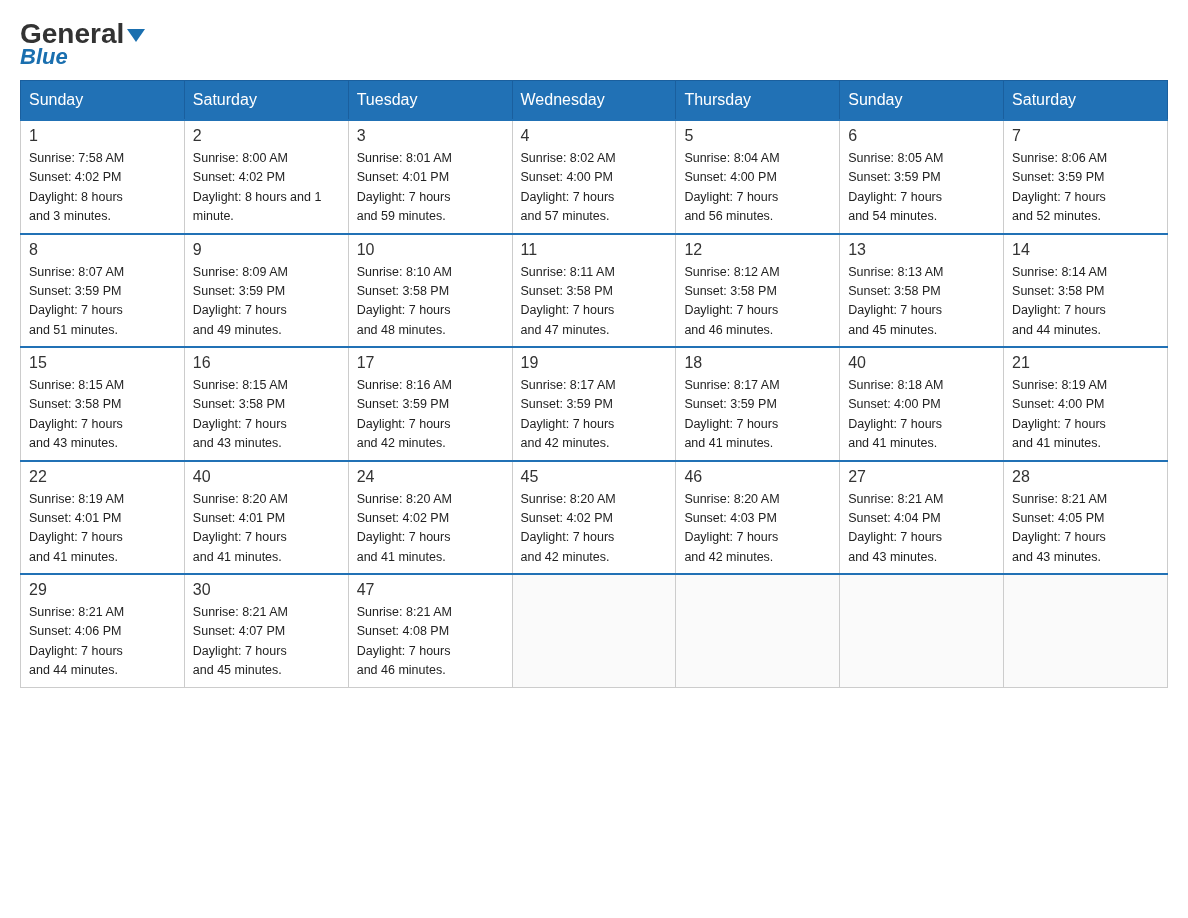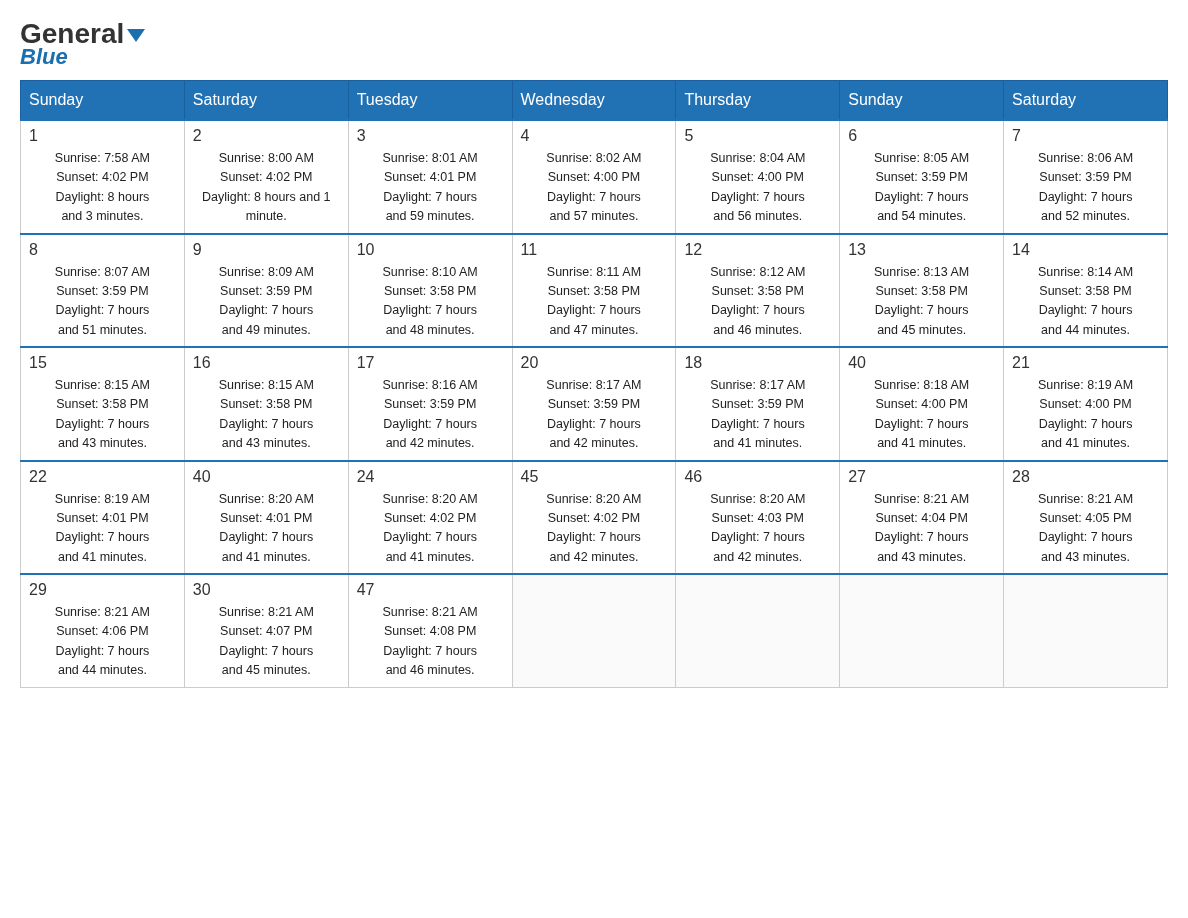--- a/index.html
+++ b/index.html
@@ -75,21 +75,20 @@
     tbody tr td .day-number {
       font-size: 16px;
       font-weight: normal;
       margin-bottom: 4px;
       display: block;
     }
     tbody tr td .day-info {
       font-size: 12.5px;
       line-height: 1.55;
       color: #222;
-      text-align: center;
     }
     tbody tr.week-row td {
       border-top: 2px solid #2171b5;
     }
     td.empty {
       background: #fafafa;
     }
   </style>
 </head>
 <body>
@@ -188,21 +187,21 @@
         </td>
         <td>
           <span class="day-number">16</span>
           <div class="day-info">Sunrise: 8:15 AM<br>Sunset: 3:58 PM<br>Daylight: 7 hours<br>and 43 minutes.</div>
         </td>
         <td>
           <span class="day-number">17</span>
           <div class="day-info">Sunrise: 8:16 AM<br>Sunset: 3:59 PM<br>Daylight: 7 hours<br>and 42 minutes.</div>
         </td>
         <td>
-          <span class="day-number">20</span>
+          <span class="day-number">19</span>
           <div class="day-info">Sunrise: 8:17 AM<br>Sunset: 3:59 PM<br>Daylight: 7 hours<br>and 42 minutes.</div>
         </td>
         <td>
           <span class="day-number">18</span>
           <div class="day-info">Sunrise: 8:17 AM<br>Sunset: 3:59 PM<br>Daylight: 7 hours<br>and 41 minutes.</div>
         </td>
         <td>
           <span class="day-number">40</span>
           <div class="day-info">Sunrise: 8:18 AM<br>Sunset: 4:00 PM<br>Daylight: 7 hours<br>and 41 minutes.</div>
         </td>

